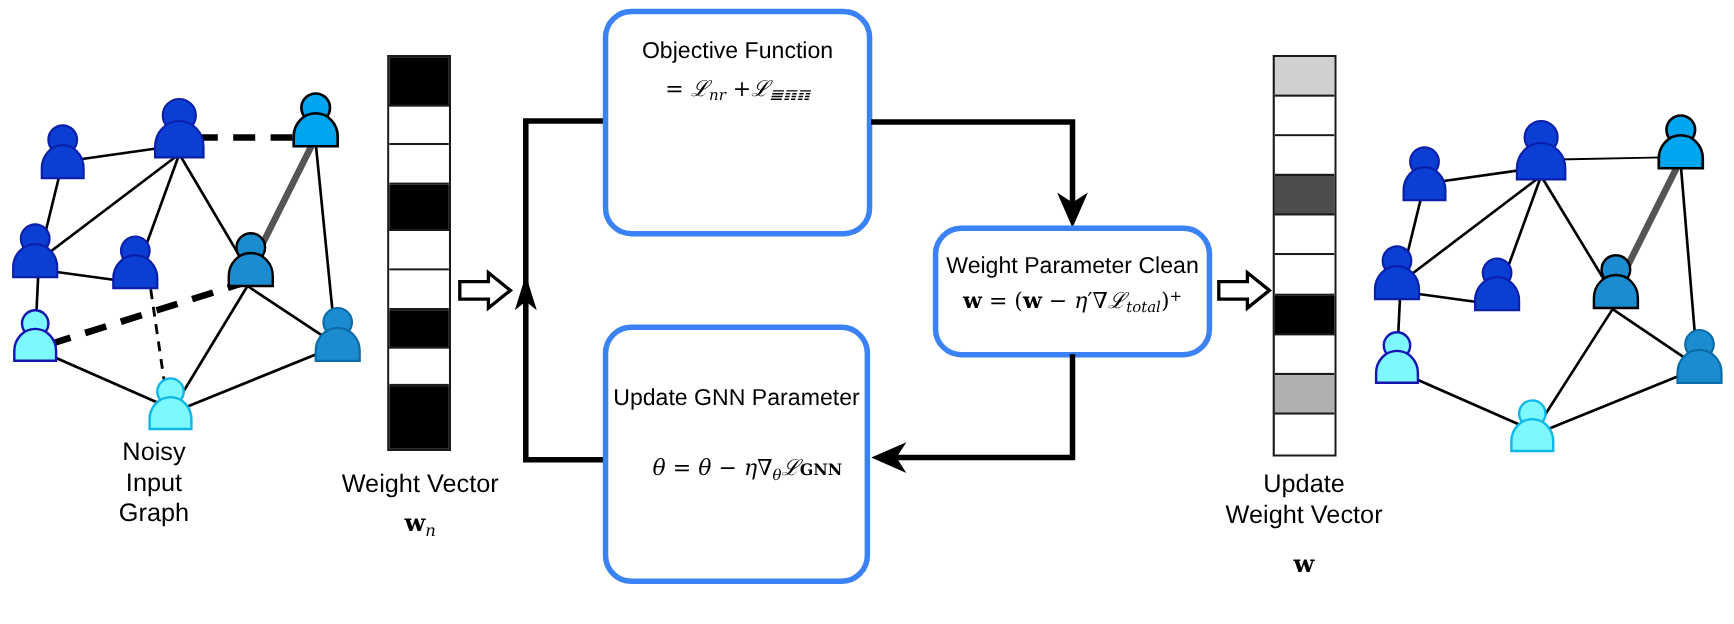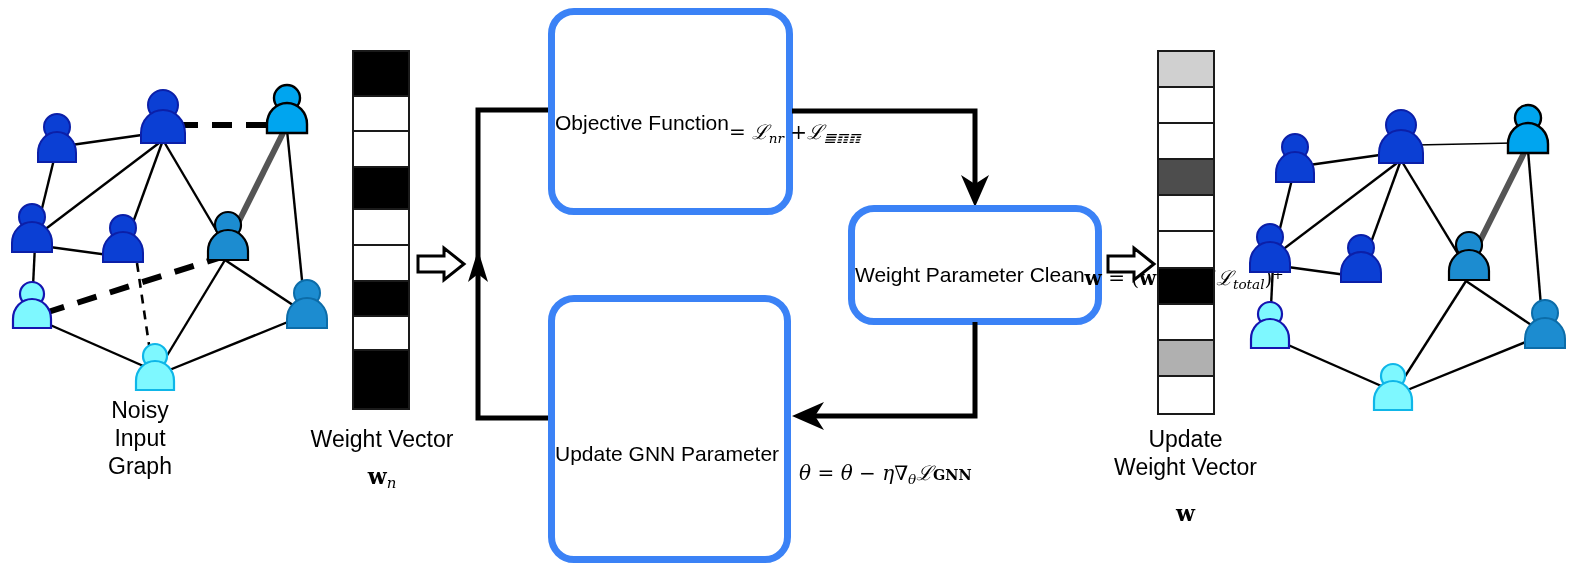--- a/index.html
+++ b/index.html
@@ -2,27 +2,26 @@
 <html><head>
 <meta charset="utf-8">
 <style>
   html,body{margin:0;padding:0;background:#ffffff;}
   body{width:1576px;height:567px;overflow:hidden;
        font-family:"Liberation Sans",sans-serif;color:#000;}
   #stage{position:relative;width:1576px;height:567px;}
 
   .box{
     position:absolute;
-    border:7px solid #3b82f6;
+    border:5px solid #3b82f6;
     border-radius:26px;
     background:#fff;
     box-sizing:border-box;
     display:flex;
-    flex-direction:row;
-    align-items:center;
+    flex-direction:column;
     justify-content:flex-start;
   }
   .box-title{
     font-size:21px;
     line-height:1.1;
     text-align:center;
     white-space:nowrap;
   }
   .formula{
     font-family:"DejaVu Serif",serif;
@@ -144,21 +143,21 @@
     <path d="M2,11 L28,11 L28,3 L48,19 L28,35 L28,27 L2,27 Z" fill="#ffffff" stroke="#000" stroke-width="3"></path>
   </svg>
 
   <svg width="140" height="360" style="left:460px;top:100px;">
     <path d="M110,10 L18,10 L18,318 L110,318" fill="none" stroke="#000" stroke-width="5"></path>
     <path d="M18,150 L8,182 L18,174 L28,182 Z" fill="#000"></path>
   </svg>
 
   <div class="box" style="left:548px;top:8px;width:245px;height:207px;padding-top:22px;">
     <div class="box-title">Objective Function</div>
-    <div class="formula" style="margin-top:20px;">
+    <div class="formula" style="margin-top:8px;">
       =&nbsp;<span class="cal">ℒ</span><sub>nr</sub>&nbsp;+<span class="cal">ℒ</span><sub>𝌆𝌓𝌓</sub>
     </div>
   </div>
 
   <svg width="230" height="140" style="left:790px;top:95px;">
     <path d="M2,16 L185,16 L185,92" fill="none" stroke="#000" stroke-width="5"></path>
     <path d="M185,112 L171,80 L185,89 L199,80 Z" fill="#000"></path>
   </svg>
 
   <div class="box" style="left:848px;top:205px;width:254px;height:120px;padding-top:20px;">
@@ -166,21 +165,21 @@
     <div class="formula" style="margin-top:6px;">
       <span class="mb">w</span>&nbsp;=&nbsp;(<span class="mb">w</span>&nbsp;−&nbsp;<span class="mi">η</span>′∇<span class="cal">ℒ</span><sub>total</sub>)<sup>+</sup>
     </div>
   </div>
 
   <svg width="230" height="130" style="left:790px;top:320px;">
     <path d="M185,2 L185,96 L22,96" fill="none" stroke="#000" stroke-width="5"></path>
     <path d="M2,96 L34,82 L25,96 L34,110 Z" fill="#000"></path>
   </svg>
 
-  <div class="box" style="left:548px;top:295px;width:243px;height:268px;padding-top:50px;">
+  <div class="box" style="left:548px;top:295px;width:243px;height:236px;padding-top:50px;">
     <div class="box-title">Update GNN Parameter</div>
     <div class="formula" style="margin-top:38px;margin-left:20px;">
       <span class="mi">θ</span>&nbsp;=&nbsp;<span class="mi">θ</span>&nbsp;−&nbsp;<span class="mi">η</span>∇<sub>θ</sub><span class="cal">ℒ</span><span class="mb" style="font-size:0.72em;">GNN</span>
     </div>
   </div>
 
   <svg width="60" height="40" style="left:1106px;top:245px;">
     <path d="M2,11 L28,11 L28,3 L48,19 L28,35 L28,27 L2,27 Z" fill="#ffffff" stroke="#000" stroke-width="3"></path>
   </svg>
 

